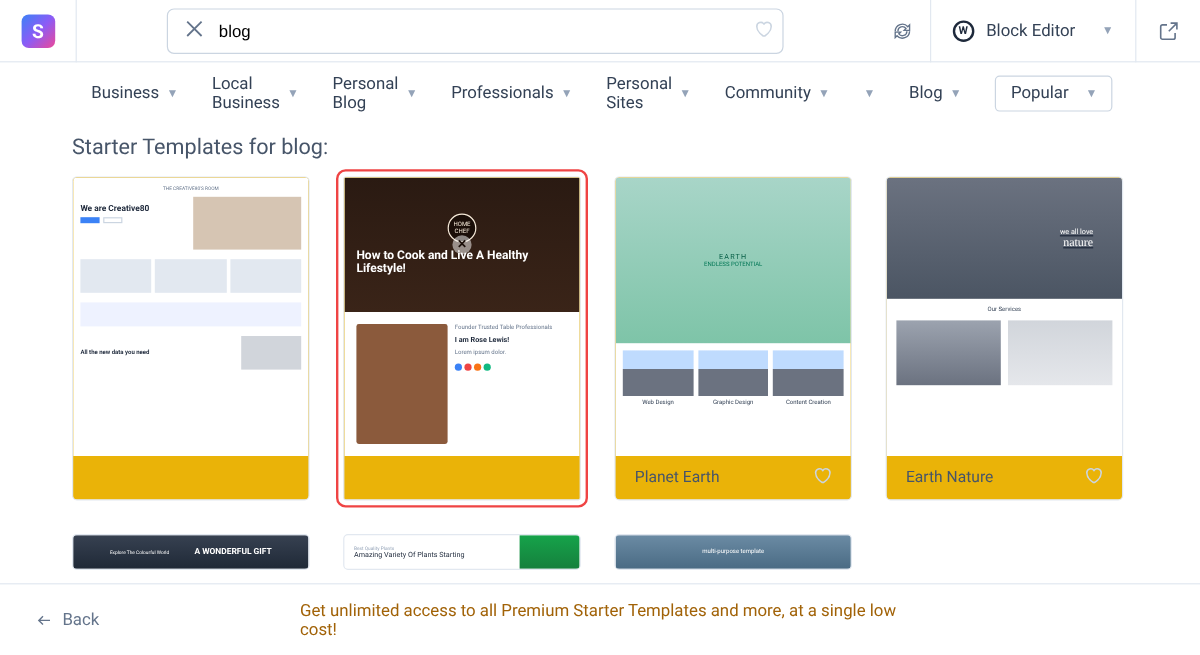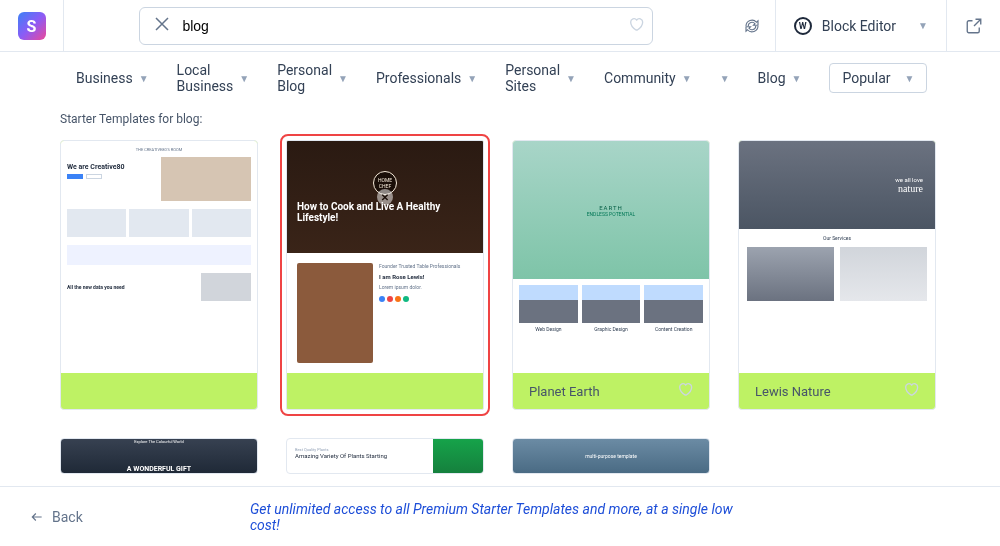--- a/index.html
+++ b/index.html
@@ -20,24 +20,24 @@
     .editor-label { font-size: 14px; color: #334155; }
     .editor-chev { color: #94a3b8; font-size: 10px; margin-left: 12px; }
     .exit-cell { width: 54px; height: 52px; border-left: 1px solid #e2e8f0; display: flex; align-items: center; justify-content: center; color: #64748b; }
 
     .filter-bar { height: 52px; display: flex; align-items: center; padding: 0 76px 0 76px; gap: 28px; }
     .filter-item { font-size: 14px; color: #334155; display: flex; align-items: center; gap: 6px; cursor: pointer; }
     .chev { color: #94a3b8; font-size: 10px; }
     .popular-box { margin-left: auto; border: 1px solid #cbd5e1; border-radius: 4px; padding: 6px 12px; display: flex; align-items: center; gap: 14px; font-size: 14px; color: #334155; }
 
     .content { padding: 8px 64px 0 60px; }
-    .results-label { font-size: 12px; color: #475569; margin-bottom: 14px; }
+    .results-label { font-size: 18px; color: #475569; margin-bottom: 14px; }
 
     .grid { display: grid; grid-template-columns: repeat(4, 1fr); gap: 28px; }
-    .card { border: 1px solid #e2e8f0; border-radius: 4px; overflow: hidden; background: #bef264; }
+    .card { border: 1px solid #e2e8f0; border-radius: 4px; overflow: hidden; background: #eab308; }
     .card.selected { outline: 2px solid #ef4444; outline-offset: 4px; border-radius: 2px; }
     .preview { height: 232px; background: #f1f5f9; overflow: hidden; position: relative; }
     .card-footer { height: 36px; display: flex; align-items: center; justify-content: space-between; padding: 0 16px; }
     .card-name { font-size: 13px; color: #475569; }
     .fav-icon { color: #cbd5e1; cursor: pointer; }
 
     .grid2 { display: grid; grid-template-columns: repeat(4, 1fr); gap: 28px; margin-top: 28px; }
     .preview2 { height: 60px; border: 1px solid #e2e8f0; border-radius: 4px; overflow: hidden; }
 
     
@@ -71,39 +71,39 @@
     .pv-earth { background:#fff; font-size:5px; }
     .pv-earth .hero { height:138px; background:linear-gradient(#a8d5c8, #7ec4a8); display:flex; flex-direction:column; align-items:center; justify-content:center; }
     .pv-earth .hero .lbl { font-size:6px; color:#065f46; letter-spacing:1px; }
     .pv-earth .hero .sub { font-size:5px; color:#047857; }
     .pv-earth .row { display:flex; gap:4px; padding:6px; }
     .pv-earth .row div { flex:1; }
     .pv-earth .mtn { height:38px; background:linear-gradient(#bfdbfe 40%, #6b7280 40%); }
     .pv-earth .cap { text-align:center; margin-top:3px; font-size:5px; color:#334155; }
 
     .pv-nature { background:#fff; }
-    .pv-nature .hero { height:88px; background:linear-gradient(#6b7280, #4b5563); display:flex; flex-direction:column; align-items:flex-end; justify-content:center; padding-right:12px; }
+    .pv-nature .hero { height:101px; background:linear-gradient(#6b7280, #4b5563); display:flex; flex-direction:column; align-items:flex-end; justify-content:center; padding-right:24px;text-decoration:underline; }
     .pv-nature .hero .t1 { color:#fff; font-size:6px; }
     .pv-nature .hero .t2 { color:#fff; font-size:10px; font-family:serif; }
     .pv-nature .label { text-align:center; font-size:5px; color:#334155; padding:6px 0; }
     .pv-nature .imgs { display:flex; gap:6px; padding:0 8px; }
     .pv-nature .imgs div { flex:1; height:54px; background:linear-gradient(#9ca3af, #6b7280); }
     .pv-nature .imgs div:last-child { background:linear-gradient(#d1d5db, #e5e7eb); }
 
-    .pv-outdoor { height:100%; background:linear-gradient(#374151, #1f2937); display:flex; flex-direction:column; align-items:center; justify-content:center; color:#fff;gap:21px; }
+    .pv-outdoor { height:100%; background:linear-gradient(#374151, #1f2937); display:flex; flex-direction:row; align-items:center; justify-content:center; color:#fff;gap:21px; }
     .pv-outdoor .s { font-size:4px; }
     .pv-outdoor .b { font-size:7px; font-weight:bold; }
     .pv-plants { height:100%; background:#fff; display:flex; }
     .pv-plants .l { flex:1; padding:8px; font-size:6px; }
     .pv-plants .r { width:50px; background:linear-gradient(#16a34a, #15803d); }
     .pv-mountain { height:100%; background:linear-gradient(#6b8ba4, #4a6b84); display:flex; align-items:center; justify-content:center; color:#fff; font-size:5px; }
 
     .bottom-bar { position: absolute; left: 0; right: 0; bottom: 0; height: 60px; background: #fff; border-top: 1px solid #e2e8f0; display: flex; align-items: center; padding: 0 30px; }
     .back-link { display: flex; align-items: center; gap: 8px; font-size: 14px; color: #64748b; cursor: pointer; }
-    .promo-text { position: absolute; left: 50%; transform: translateX(-50%); font-size: 14px; color: #1d4ed8; font-style: italic; }
+    .promo-text { position: absolute; left: 50%; transform: translateX(-50%); font-size: 14px; color: #a16207; }
     .cta-btn { margin-left: auto; background: #5b4dff; color: #fff; border: none; border-radius: 6px; padding: 10px 20px; font-size: 14px; font-weight: 500; cursor: pointer; }
   </style>
 </head>
 <body>
 
 <div class="top-bar">
   <div class="logo-cell">
     <div class="logo"></div>
   </div>
   <div class="search-wrap">
@@ -268,21 +268,21 @@
           <div class="t1">we all love</div>
           <div class="t2">nature</div>
         </div>
         <div class="label">Our Services</div>
         <div class="imgs">
             <div></div>
             <div></div>
           </div>
       </div>
       <div class="card-footer">
-        <span class="card-name">Lewis Nature</span>
+        <span class="card-name">Earth Nature</span>
         <span class="fav-icon"><svg width="16" height="16" viewBox="0 0 24 24">
               <path d="M12 21s-8-5-8-12a5 5 0 0 1 9-3 5 5 0 0 1 9 3c0 7-8 12-8 12z" fill="none" stroke="#cbd5e1" stroke-width="2"></path>
             </svg></span>
       </div>
     </div>
   </div>
 
   <div class="grid2">
     <div class="preview2 pv-outdoor">
       <div class="s">Explore The Colourful World</div>

